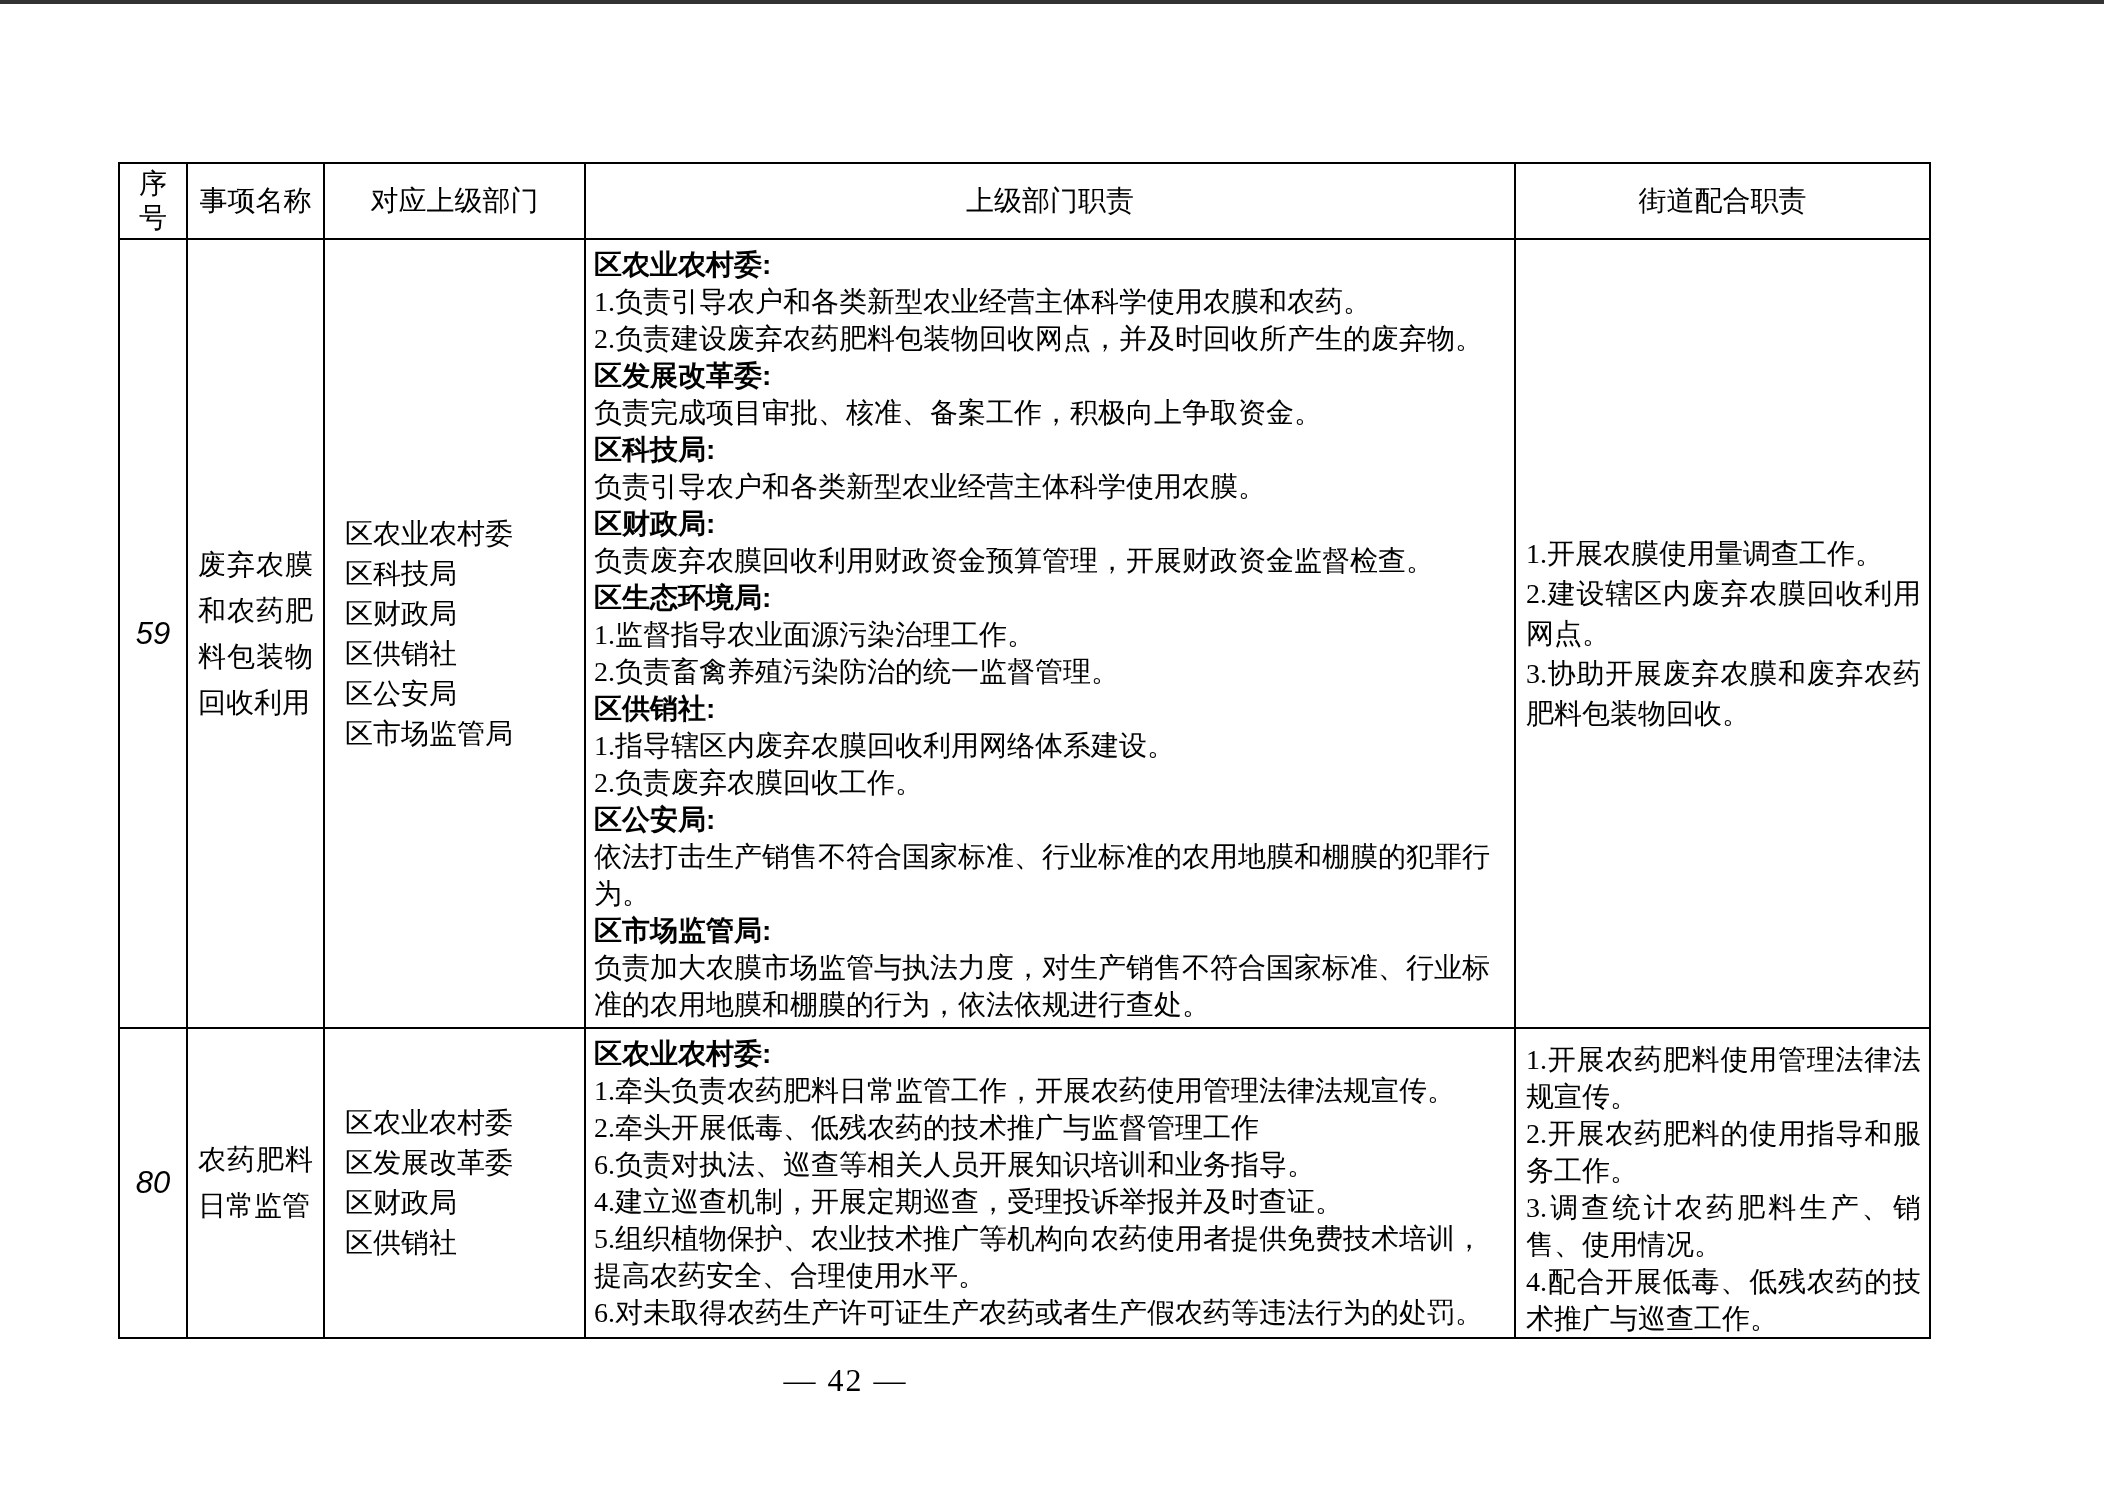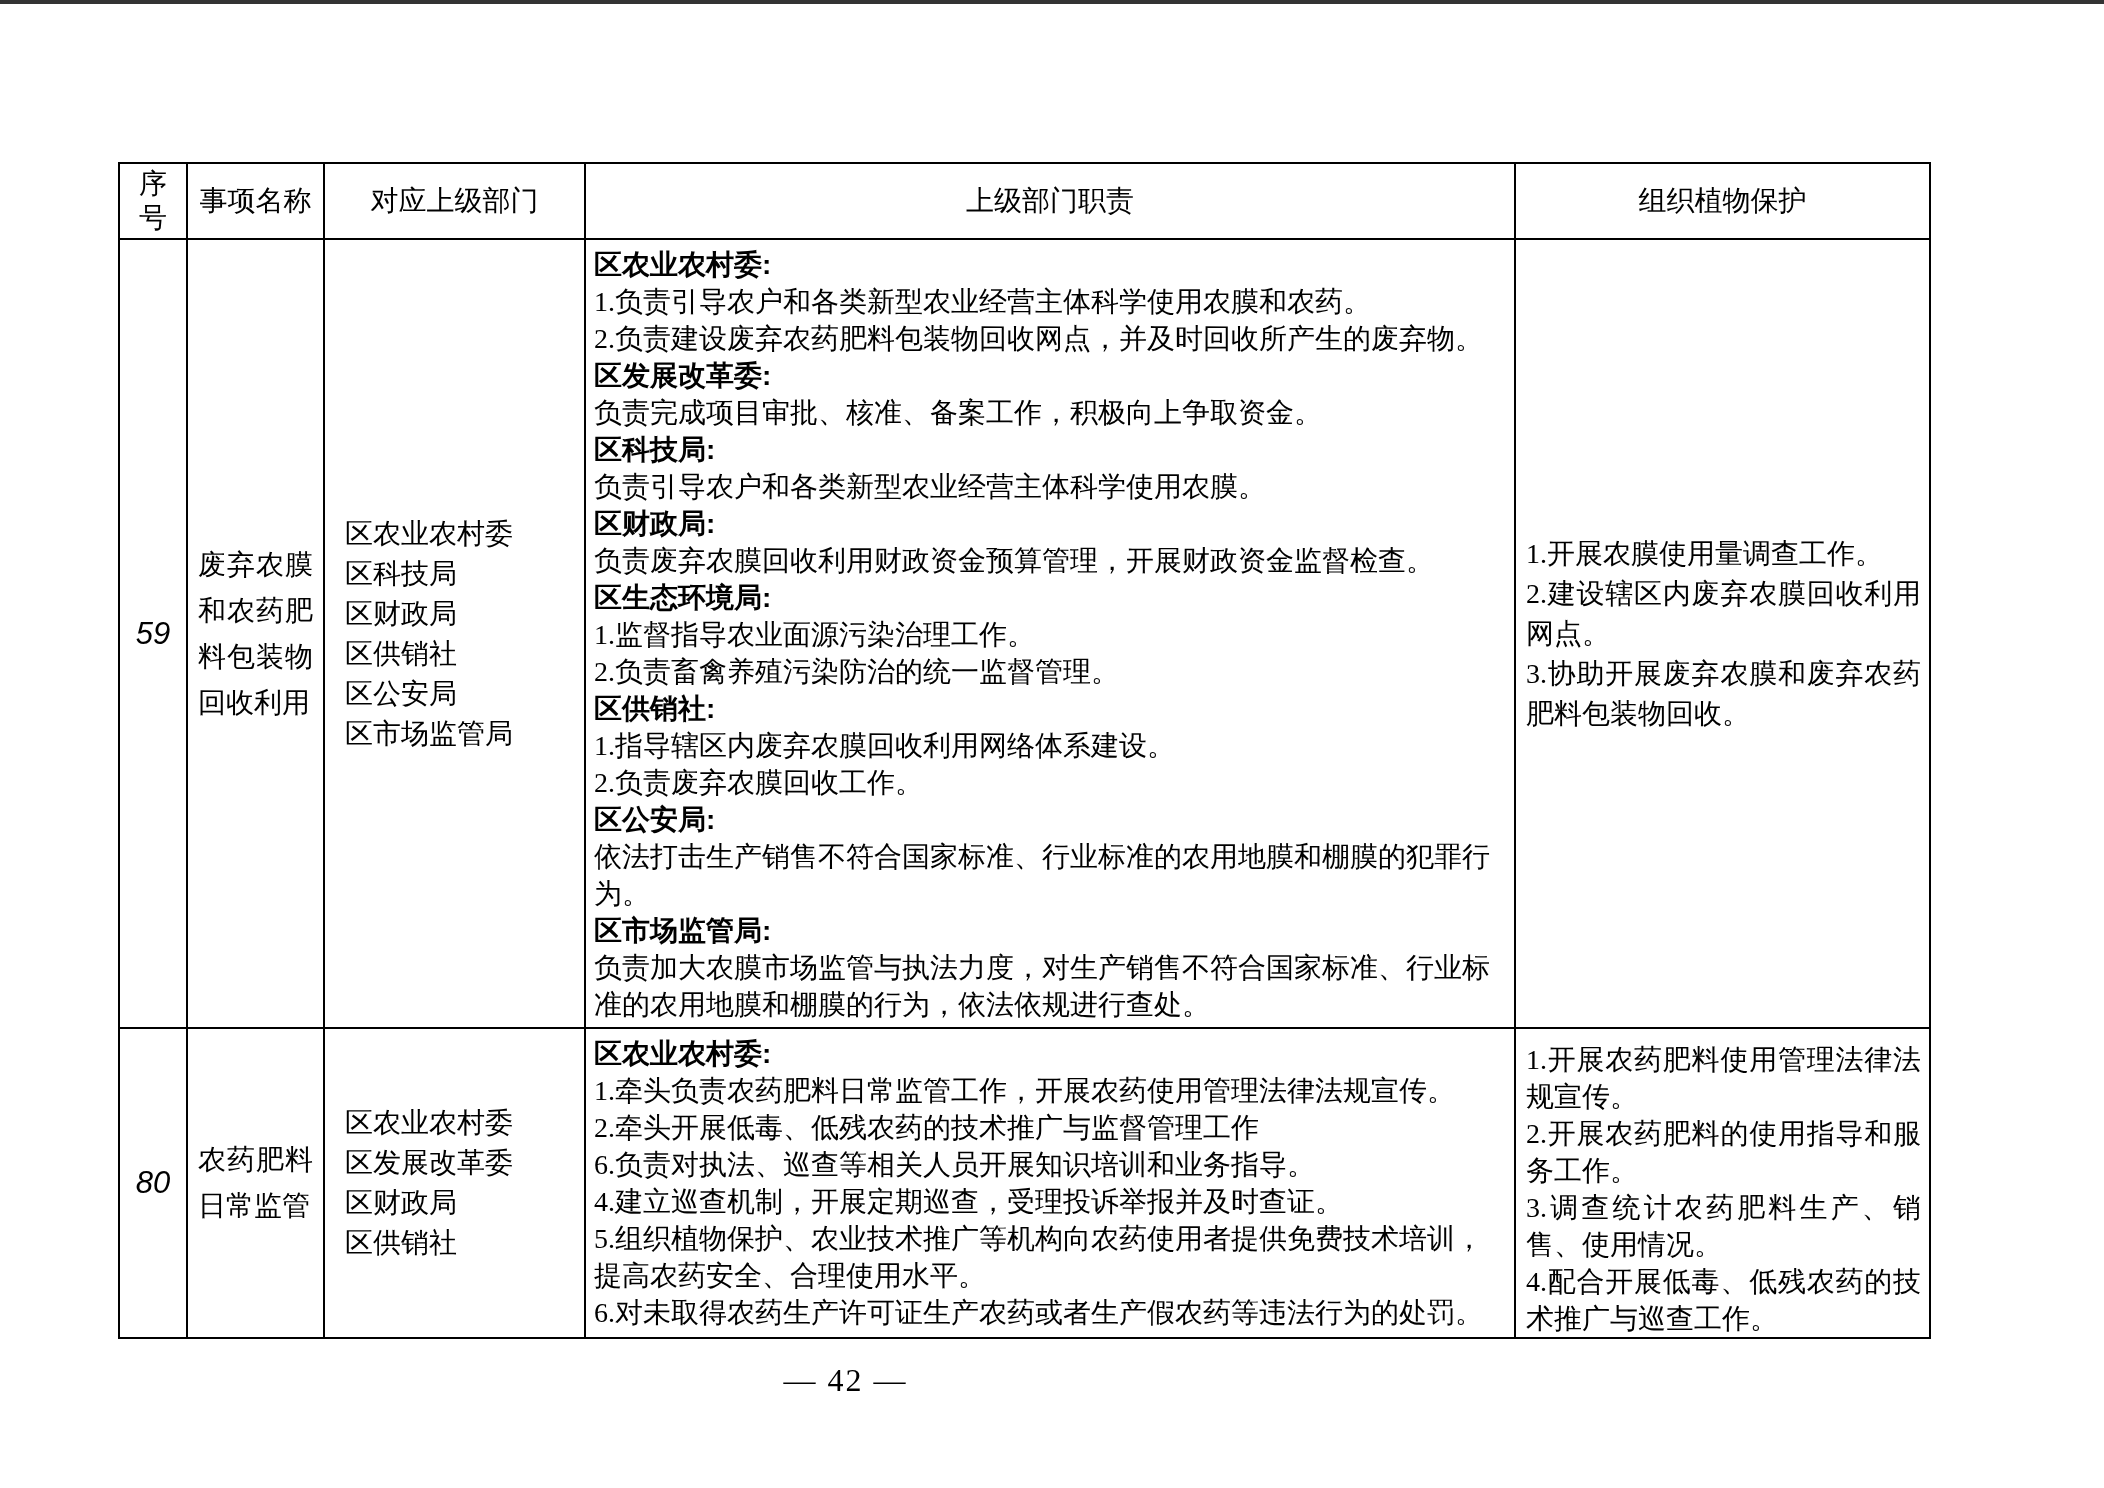--- a/index.html
+++ b/index.html
@@ -56,21 +56,21 @@
       <col style="width:930px">
         <col style="width:415px">
     </colgroup>
 
     <tbody>
         <tr style="height:76px">
       <th><span class="seq-wrap">序号</span></th>
       <th>事项名称</th>
       <th>对应上级部门</th>
       <th>上级部门职责</th>
-      <th>组织植物保护</th>
+      <th>街道配合职责</th>
     </tr>
 
     <tr style="height:750px">
       <td class="seq">59</td>
       <td class="name">废弃农膜和农药肥料包装物回收利用</td>
       <td class="depts">
         <div class="ln">区农业农村委</div>
         <div class="ln">区科技局</div>
         <div class="ln">区财政局</div>
         <div class="ln">区供销社</div>

